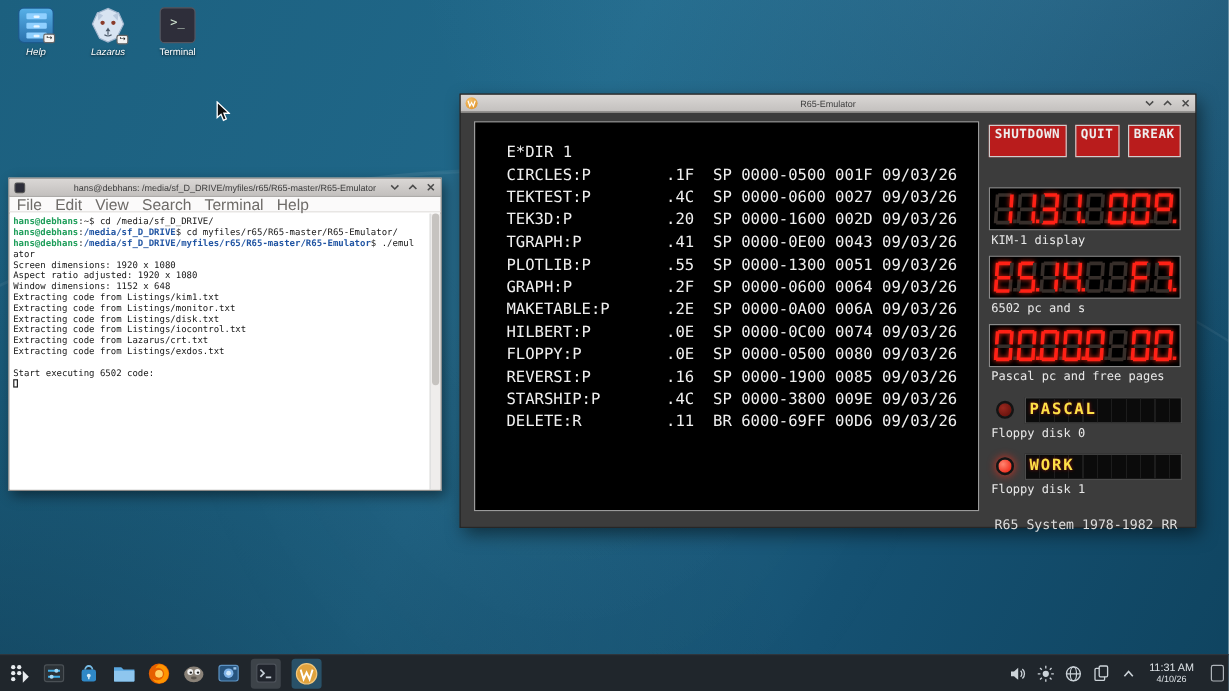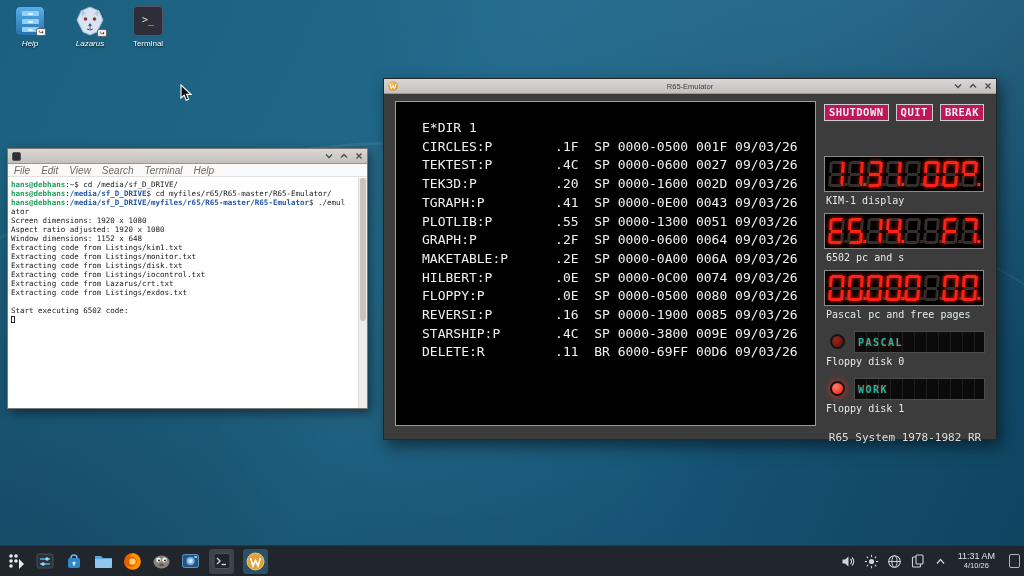--- a/index.html
+++ b/index.html
@@ -33,21 +33,21 @@
     display:flex; align-items:center; padding:0 4px; position:relative; }
   .titlebar .wtitle { position:absolute; left:0; right:0; text-align:center; font-size:7.5px; color:#3d3d3d; }
   .winbtns { margin-left:auto; display:flex; gap:7px; align-items:center; z-index:2; }
   .winbtns svg { display:block; }
 
   
   .twin { position:absolute; left:7px; top:148px; width:361px; height:261px; background:#fff;
     border:1px solid #7c7975; box-shadow:3px 4px 10px rgba(0,0,0,.45); }
   .tmini-icon { width:9px; height:9px; background:#2e2e3a; border-radius:2px; border:1px solid #555; }
   .tmenubar { height:13px; background:#fbfafa; border-bottom:1px solid #e3e1df; display:flex; gap:11px; align-items:center; padding:0 6px; }
-  .tmenubar span { font-size:10px; color:#6e6b68;font-style:italic; }
+  .tmenubar span { font-size:13px; color:#6e6b68; }
   .tbody { position:absolute; left:0; right:9px; top:29px; bottom:0; background:#fff; padding:2px 0 0 3px; overflow:hidden;
     font-family:"DejaVu Sans Mono",monospace; font-size:7.5px; line-height:9px; color:#171717; }
   .tline { white-space:pre; }
   .cg { color:#1e9e5a; font-weight:bold; }
   .cb { color:#2155a3; font-weight:bold; }
   .tcursor { display:inline-block; width:4px; height:7px; border:1px solid #222; vertical-align:middle; }
   .tscroll { position:absolute; right:0; top:29px; bottom:0; width:9px; background:#efedec; border-left:1px solid #ddd; }
   .tscroll .thumb { position:absolute; top:0; left:1px; right:1px; height:62%; background:#c6c3c0; border-radius:3px; }
 
   
@@ -55,22 +55,22 @@
     border:1px solid #262626; box-shadow:4px 6px 14px rgba(0,0,0,.5); }
   .wicon { width:10px; height:10px; border-radius:50%; background:radial-gradient(circle at 35% 30%, #f4c069, #dd8f26); position:relative; }
   .wicon svg { position:absolute; inset:0; }
   .console { position:absolute; left:11px; top:22px; width:421px; height:325px; background:#000;
     border:1px solid #9b9b9b; padding:17px 0 0 26px; overflow:hidden;
     font-family:"DejaVu Sans Mono",monospace; font-size:13px; line-height:18.7px; color:#f0f0f0; }
   .cline { white-space:pre; }
 
   .epanel { position:absolute; left:440px; top:22px; width:162px; bottom:6px; }
   .ebuttons { position:absolute; top:3px; left:0; width:160px; display:flex; justify-content:space-between; }
-  .ebtn { background:#be185d; border:1px solid #cdcdcd; color:#ededed; font-family:"DejaVu Sans Mono",monospace;
-    font-size:10.5px; font-weight:bold; padding:1px 4px 2px; letter-spacing:.5px; cursor:default; }
+  .ebtn { background:#b91c1c; border:1px solid #cdcdcd; color:#ededed; font-family:"DejaVu Sans Mono",monospace;
+    font-size:10.5px; font-weight:bold; padding:1px 4px 12px; letter-spacing:.5px; cursor:default; }
 
   .segbox { position:absolute; left:0; width:160px; height:36px; background:#000; border:1px solid #8a8a8a;
     padding:4px 0 0 4px; display:flex; }
   .seglabel { position:absolute; left:2px; font-family:"DejaVu Sans Mono",monospace; font-size:10px; color:#e8e8e8; }
   .segcell { position:relative; width:19px; height:26px; transform:skewX(-4deg); }
   .seg { position:absolute; background:#362e2a; }
   .seg.lit { background:#ff2116; box-shadow:0 0 4px rgba(255,45,25,.9); }
   .sega { left:2px;  top:0;      width:11px; height:3px; }
   .segb { left:12px; top:1px;    width:3px;  height:10.5px; }
   .segc { left:12px; top:14.5px; width:3px;  height:10.5px; }
@@ -81,22 +81,22 @@
   .segdp { position:absolute; left:16px; top:22px; width:3px; height:3px; background:#362e2a; }
   .segdp.lit { background:#ff2116; box-shadow:0 0 4px rgba(255,45,25,.9); }
 
   .floppyrow { position:absolute; left:0; width:162px; height:24px; }
   .fled { position:absolute; left:6px; top:3px; width:15px; height:15px; border-radius:50%; border:2px solid #141414; }
   .led-off { background:radial-gradient(circle at 35% 35%, #99281e, #5a0d09); }
   .led-on  { background:radial-gradient(circle at 35% 35%, #ff8570, #ee1405); box-shadow:0 0 7px rgba(255,45,25,.85); }
   .dotmatrix { position:absolute; left:30px; top:0; width:131px; height:22px; background:#0b0b0b; border:1px solid #4c4c4c; overflow:hidden; }
   .dotmatrix::before { content:""; position:absolute; inset:0;
     background:repeating-linear-gradient(90deg, transparent 0 11px, #1d1d1d 11px 12px); }
-  .dotmatrix span { position:relative; font-family:"DejaVu Sans Mono",monospace; font-weight:bold; font-size:10px;
-    line-height:20px; color:#14b8a6; letter-spacing:1.5px; padding-left:3px; text-shadow:0 0 3px rgba(255,35,20,.55); }
+  .dotmatrix span { position:relative; font-family:"DejaVu Sans Mono",monospace; font-weight:bold; font-size:13px;
+    line-height:20px; color:#fde047; letter-spacing:1.5px; padding-left:3px; text-shadow:0 0 3px rgba(255,35,20,.55); }
   .flabel { position:absolute; left:2px; top:25px; font-family:"DejaVu Sans Mono",monospace; font-size:10px; color:#e8e8e8; }
   .efooter { position:absolute; left:0; width:162px; top:330px; text-align:center;
     font-family:"DejaVu Sans Mono",monospace; font-size:11px; color:#dcdcdc; }
 
   
   .taskbar { position:absolute; left:0; right:0; bottom:0; height:31px; background:#20262c; border-top:1px solid #2e353c;
     display:flex; align-items:center; padding:0 4px 0 6px; }
   .tb-left { display:flex; align-items:center; gap:9px; height:100%; }
   .tbi { width:20px; height:20px; display:flex; align-items:center; justify-content:center; }
   .taskbox { width:25px; height:25px; border-radius:3px; display:flex; align-items:center; justify-content:center; }
@@ -142,20 +142,21 @@
     <div class="lbl it">Lazarus</div>
   </div>
   <div class="dicon" style="left:120px">
     <div class="glyph term-gfx">&gt;_</div>
     <div class="lbl">Terminal</div>
   </div>
 
   <div class="twin">
     <div class="titlebar">
       <div class="tmini-icon"></div>
+      <div class="wtitle">hans@debhans: /media/sf_D_DRIVE/myfiles/r65/R65-master/R65-Emulator</div>
       <div class="winbtns">
         <span>
             <svg width="8" height="8" viewBox="0 0 8 8">
               <polyline points="1,2.5 4,5.5 7,2.5" fill="none" stroke="#4a4a4a" stroke-width="1.3"></polyline>
             </svg>
           </span>
         <span>
             <svg width="8" height="8" viewBox="0 0 8 8">
               <polyline points="1,5.5 4,2.5 7,5.5" fill="none" stroke="#4a4a4a" stroke-width="1.3"></polyline>
             </svg>

